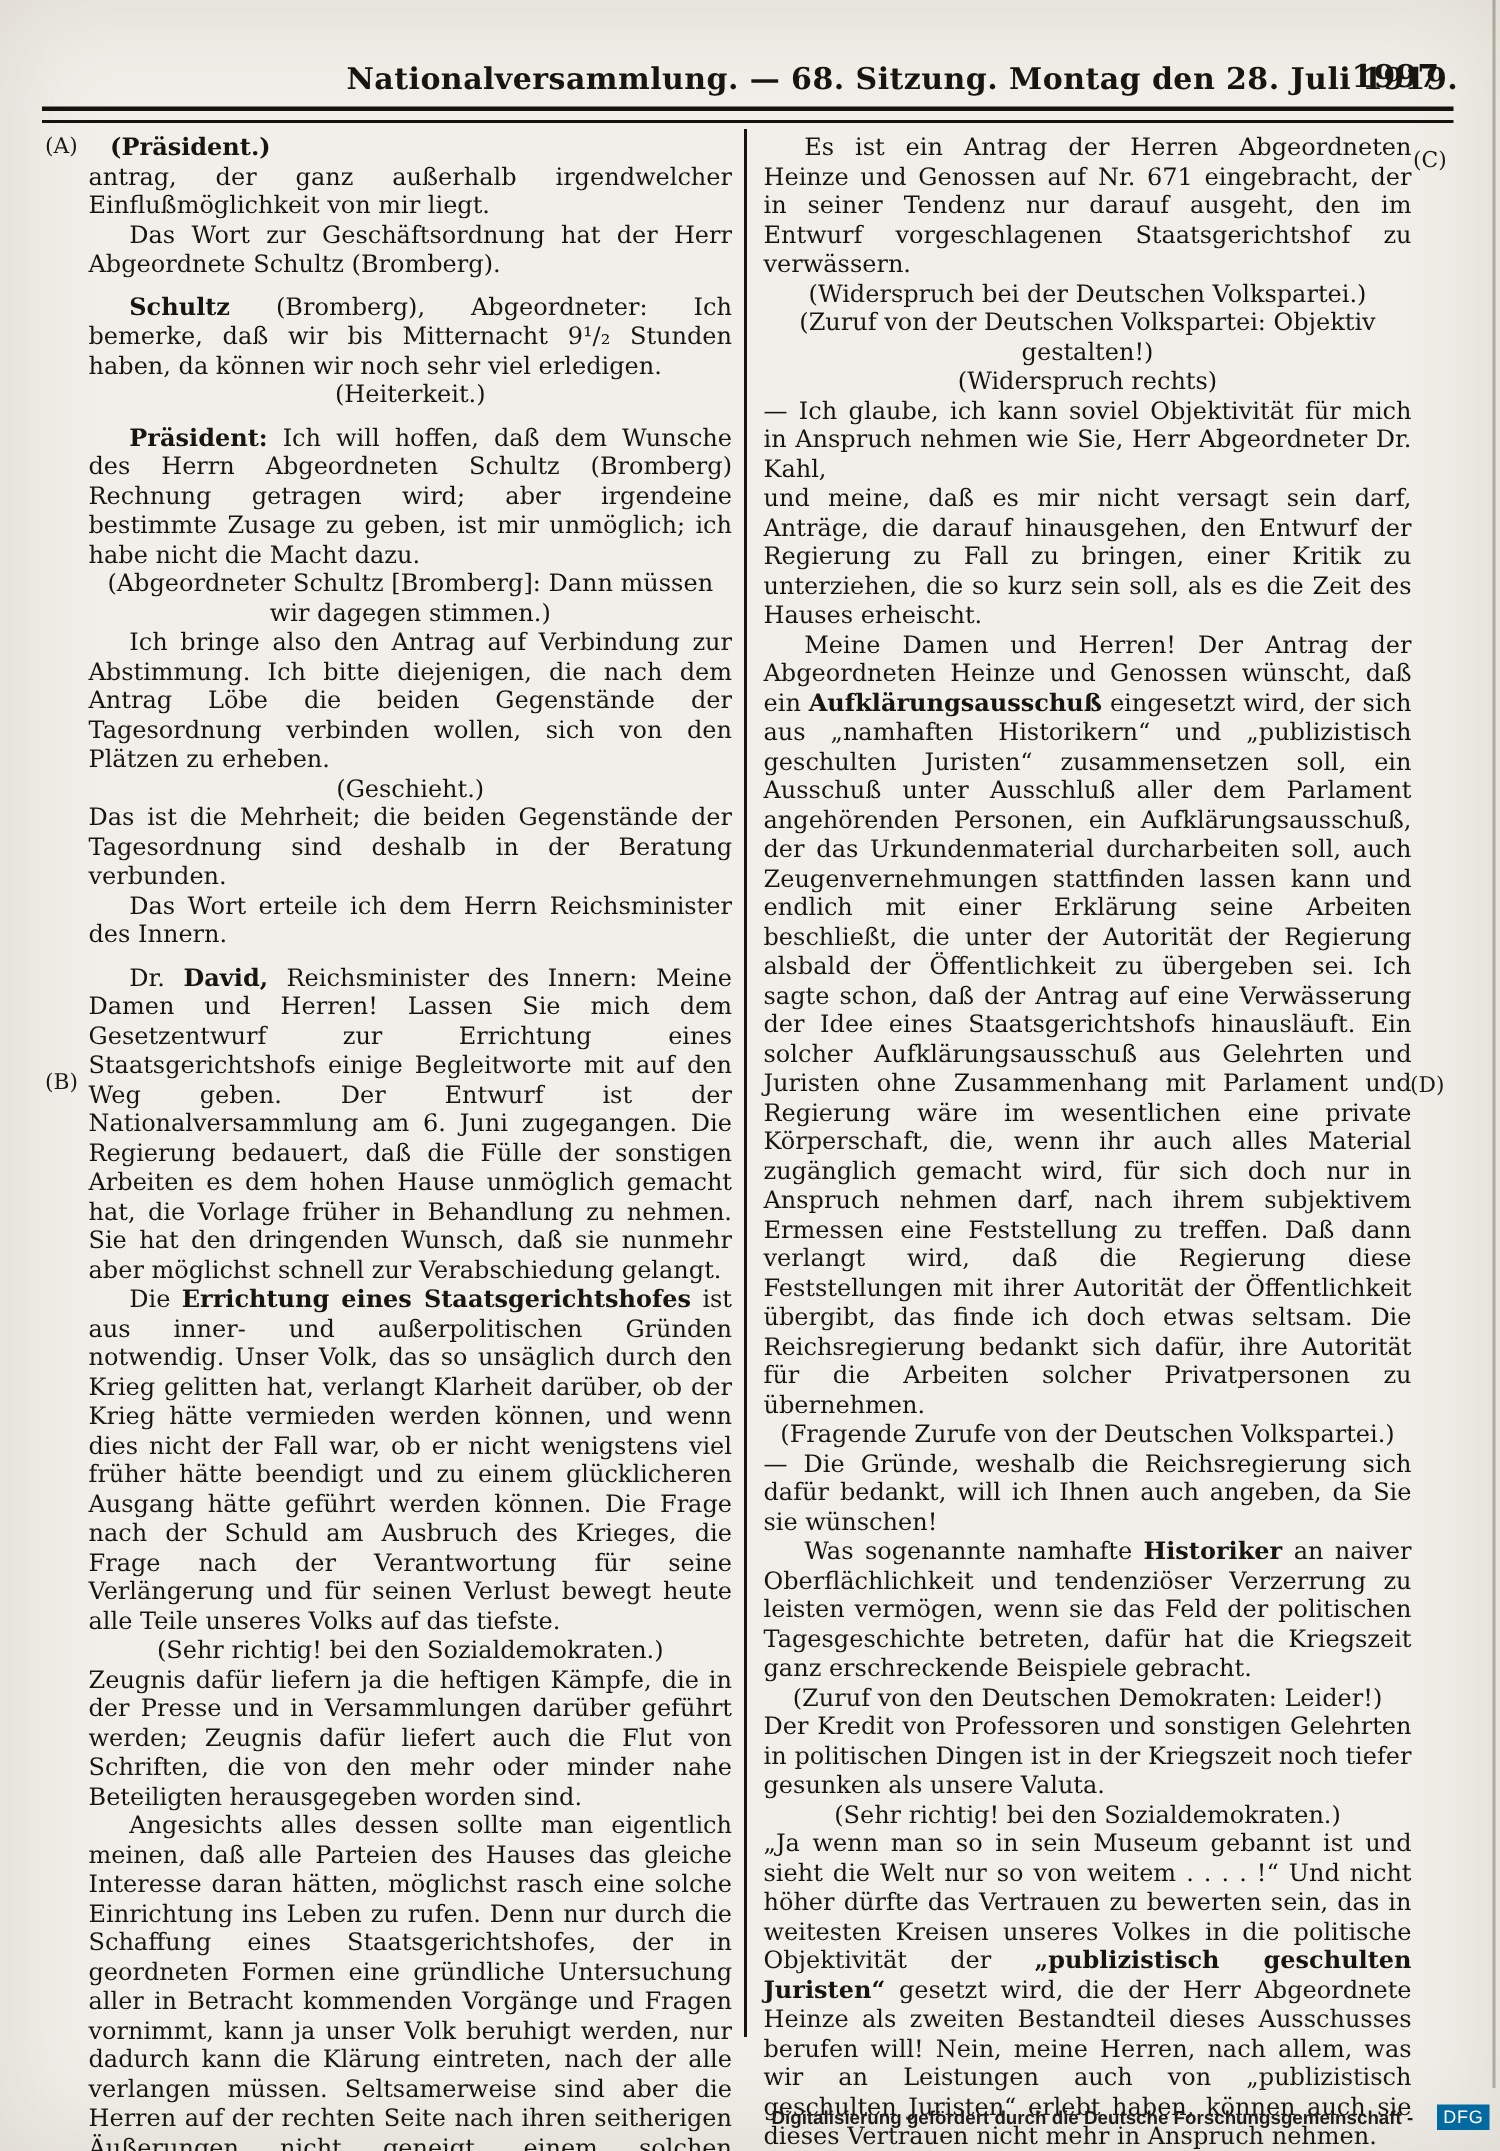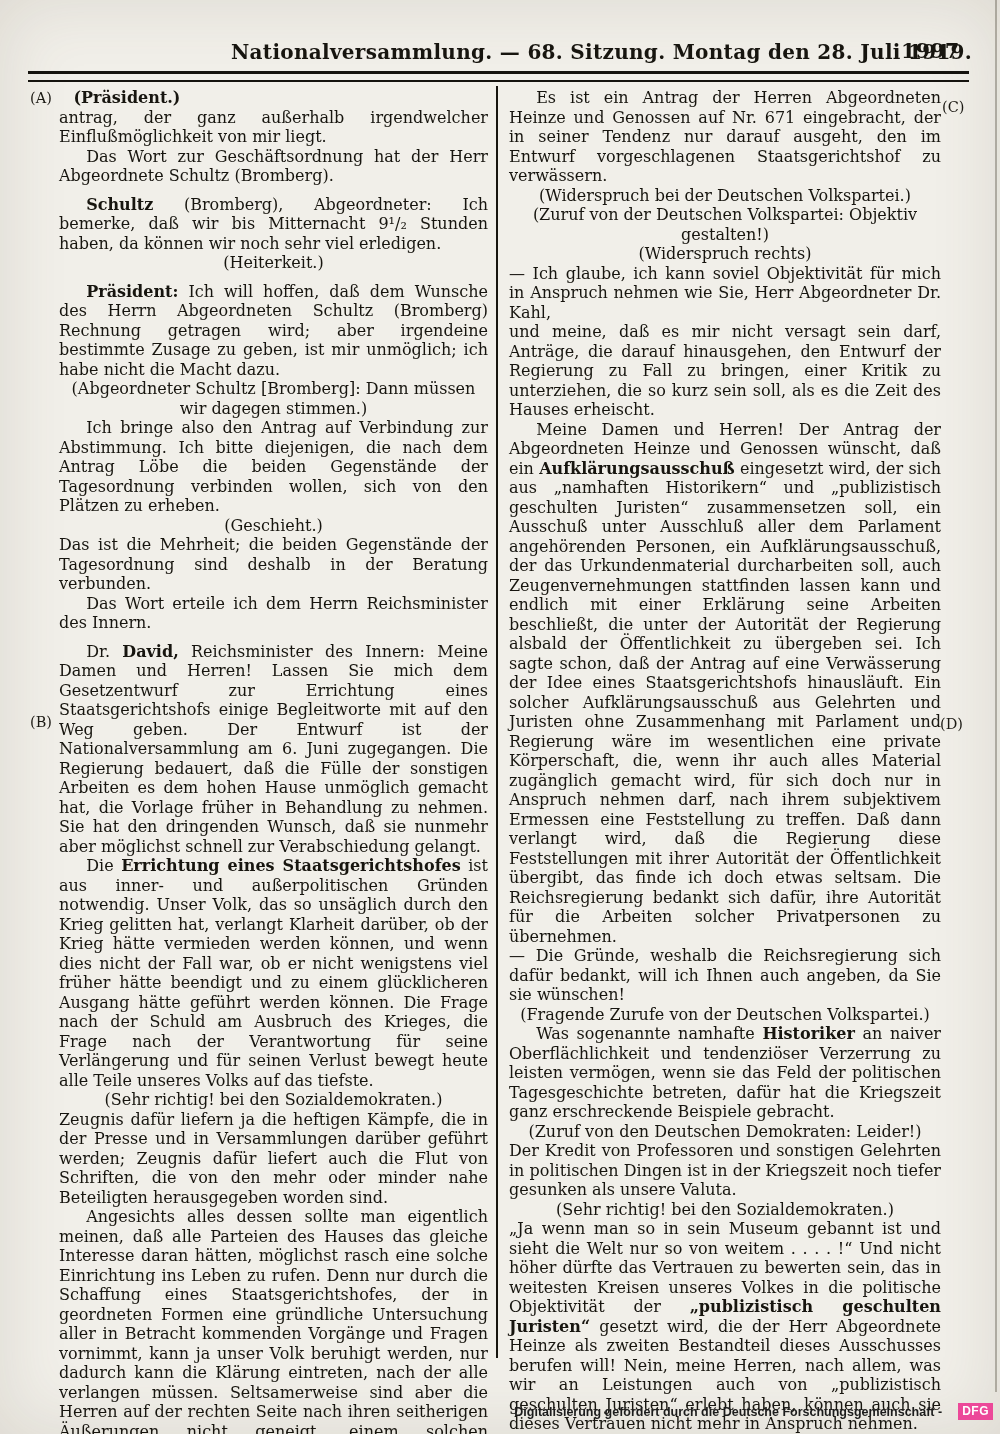--- a/index.html
+++ b/index.html
@@ -31,21 +31,21 @@
   .mark-a{left:30px;top:90px;}
   .mark-b{left:30px;top:714px;}
   .mark-c{left:942px;top:99px;}
   .mark-d{left:940px;top:716px;}
   .footer{
     position:absolute;top:1403px;right:7px;
     font-family:"Liberation Sans", sans-serif;
     font-size:12.5px;font-weight:bold;color:#1c1c1c;
     display:flex;align-items:center;gap:16px;
   }
-  .dfg{background:#ec4899;color:#ffffff;padding:1px 4px 2px 4px;font-size:12px;font-weight:bold;letter-spacing:.5px;}
+  .dfg{background:#0369a1;color:#ffffff;padding:1px 4px 2px 4px;font-size:12px;font-weight:normal;letter-spacing:.5px;}
 </style>
 </head>
 <body>
 
 <div>
   <div class="header-title">Nationalversammlung. — 68. Sitzung. Montag den 28. Juli 1919.</div>
   <div class="page-number">1997</div>
   <div class="rule"></div>
 
   <div class="margin-mark mark-a">(A)</div>
@@ -75,22 +75,22 @@
   <div class="divider"></div>
   <div class="col col-right" id="col-right">
       <p class="blk indent"><span>Es ist ein Antrag der Herren Abgeordneten Heinze und Genossen auf Nr. 671 eingebracht, der in seiner Tendenz nur darauf ausgeht, den im Entwurf vorgeschlagenen Staatsgerichtshof zu verwässern.</span></p>
       <p class="blk stage"><span>(Widerspruch bei der Deutschen Volkspartei.)</span></p>
       <p class="blk stage"><span>(Zuruf von der Deutschen Volkspartei: Objektiv
 gestalten!)</span></p>
       <p class="blk stage"><span>(Widerspruch rechts)</span></p>
       <p class="blk flush"><span>— Ich glaube, ich kann soviel Objektivität für mich in Anspruch nehmen wie Sie, Herr Abgeordneter Dr. Kahl,</span></p>
       <p class="blk flush"><span>und meine, daß es mir nicht versagt sein darf, Anträge, die darauf hinausgehen, den Entwurf der Regierung zu Fall zu bringen, einer Kritik zu unterziehen, die so kurz sein soll, als es die Zeit des Hauses erheischt.</span></p>
       <p class="blk indent"><span>Meine Damen und Herren! Der Antrag der Abgeordneten Heinze und Genossen wünscht, daß ein </span><span class="bf">Aufklärungsausschuß</span><span> eingesetzt wird, der sich aus „namhaften Historikern“ und „publizistisch geschulten Juristen“ zusammensetzen soll, ein Ausschuß unter Ausschluß aller dem Parlament angehörenden Personen, ein Aufklärungsausschuß, der das Urkundenmaterial durcharbeiten soll, auch Zeugenvernehmungen stattfinden lassen kann und endlich mit einer Erklärung seine Arbeiten beschließt, die unter der Autorität der Regierung alsbald der Öffentlichkeit zu übergeben sei. Ich sagte schon, daß der Antrag auf eine Verwässerung der Idee eines Staatsgerichtshofs hinausläuft. Ein solcher Aufklärungsausschuß aus Gelehrten und Juristen ohne Zusammenhang mit Parlament und Regierung wäre im wesentlichen eine private Körperschaft, die, wenn ihr auch alles Material zugänglich gemacht wird, für sich doch nur in Anspruch nehmen darf, nach ihrem subjektivem Ermessen eine Feststellung zu treffen. Daß dann verlangt wird, daß die Regierung diese Feststellungen mit ihrer Autorität der Öffentlichkeit übergibt, das finde ich doch etwas seltsam. Die Reichsregierung bedankt sich dafür, ihre Autorität für die Arbeiten solcher Privatpersonen zu übernehmen.</span></p>
+      <p class="blk stage"><span>(Fragende Zurufe von der Deutschen Volkspartei.)</span></p>
       <p class="blk flush"><span>— Die Gründe, weshalb die Reichsregierung sich dafür bedankt, will ich Ihnen auch angeben, da Sie sie wünschen!</span></p>
-      <p class="blk stage"><span>(Fragende Zurufe von der Deutschen Volkspartei.)</span></p>
       <p class="blk indent"><span>Was sogenannte namhafte </span><span class="bf">Historiker</span><span> an naiver Oberflächlichkeit und tendenziöser Verzerrung zu leisten vermögen, wenn sie das Feld der politischen Tagesgeschichte betreten, dafür hat die Kriegszeit ganz erschreckende Beispiele gebracht.</span></p>
       <p class="blk stage"><span>(Zuruf von den Deutschen Demokraten: Leider!)</span></p>
       <p class="blk flush"><span>Der Kredit von Professoren und sonstigen Gelehrten in politischen Dingen ist in der Kriegszeit noch tiefer gesunken als unsere Valuta.</span></p>
       <p class="blk stage"><span>(Sehr richtig! bei den Sozialdemokraten.)</span></p>
       <p class="blk flush"><span>„Ja wenn man so in sein Museum gebannt ist und sieht die Welt nur so von weitem . . . . !“ Und nicht höher dürfte das Vertrauen zu bewerten sein, das in weitesten Kreisen unseres Volkes in die politische Objektivität der </span><span class="bf">„publizistisch geschulten Juristen“</span><span> gesetzt wird, die der Herr Abgeordnete Heinze als zweiten Bestandteil dieses Ausschusses berufen will! Nein, meine Herren, nach allem, was wir an Leistungen auch von „publizistisch geschulten Juristen“ erlebt haben, können auch sie dieses Vertrauen nicht mehr in Anspruch nehmen.</span></p>
     </div>
 
   <div class="scan-edge"></div>
 
   <div class="footer">

